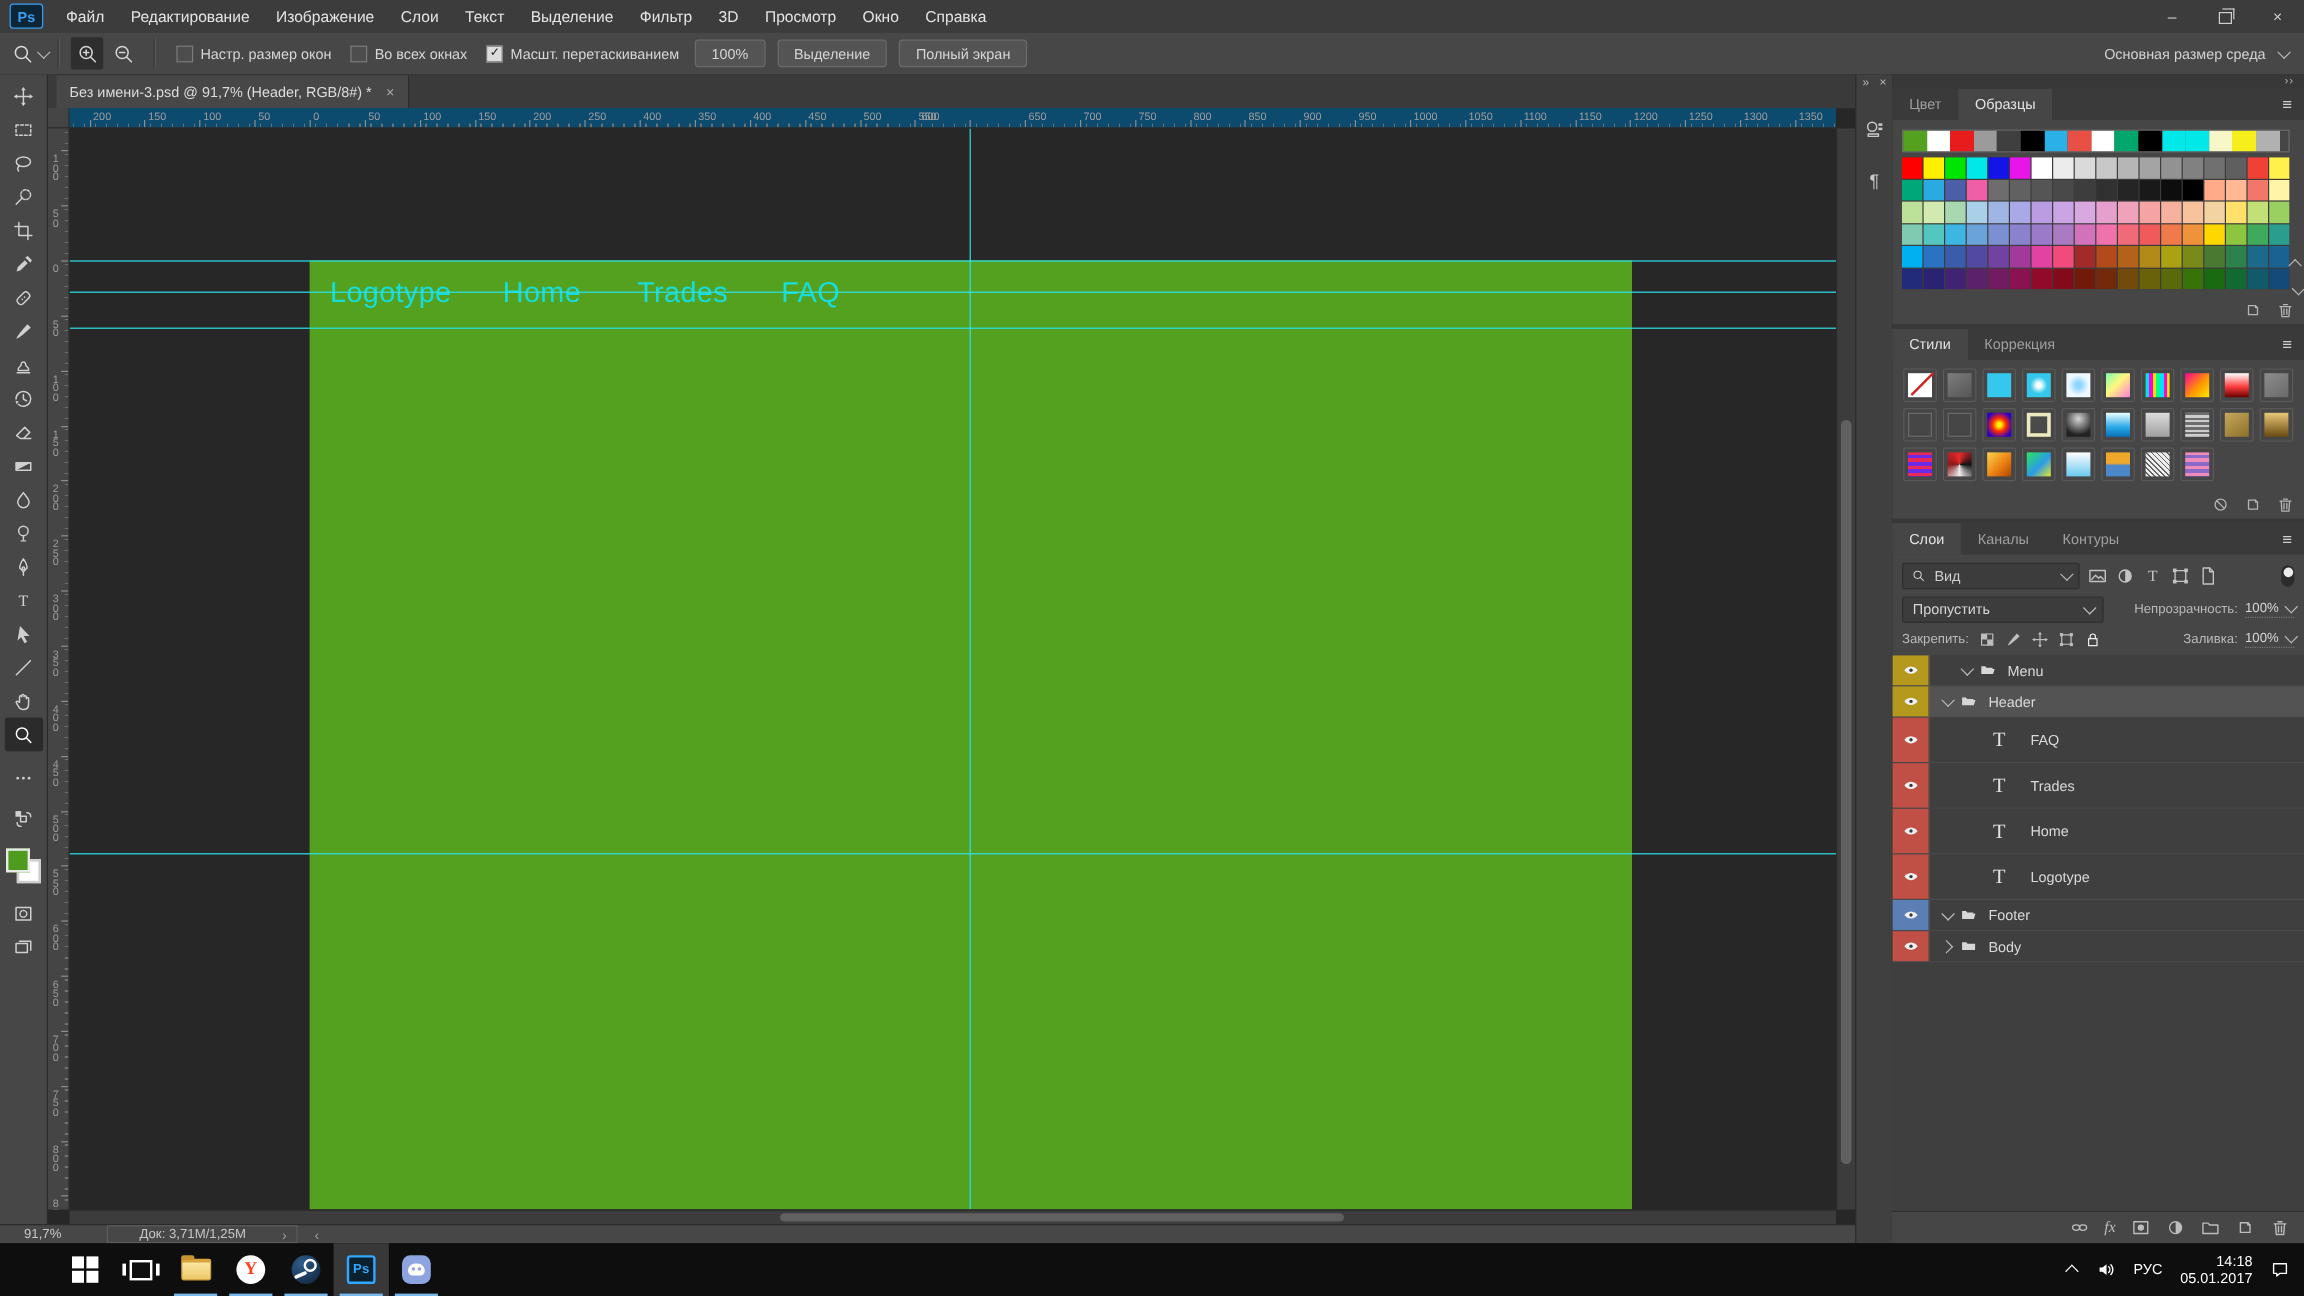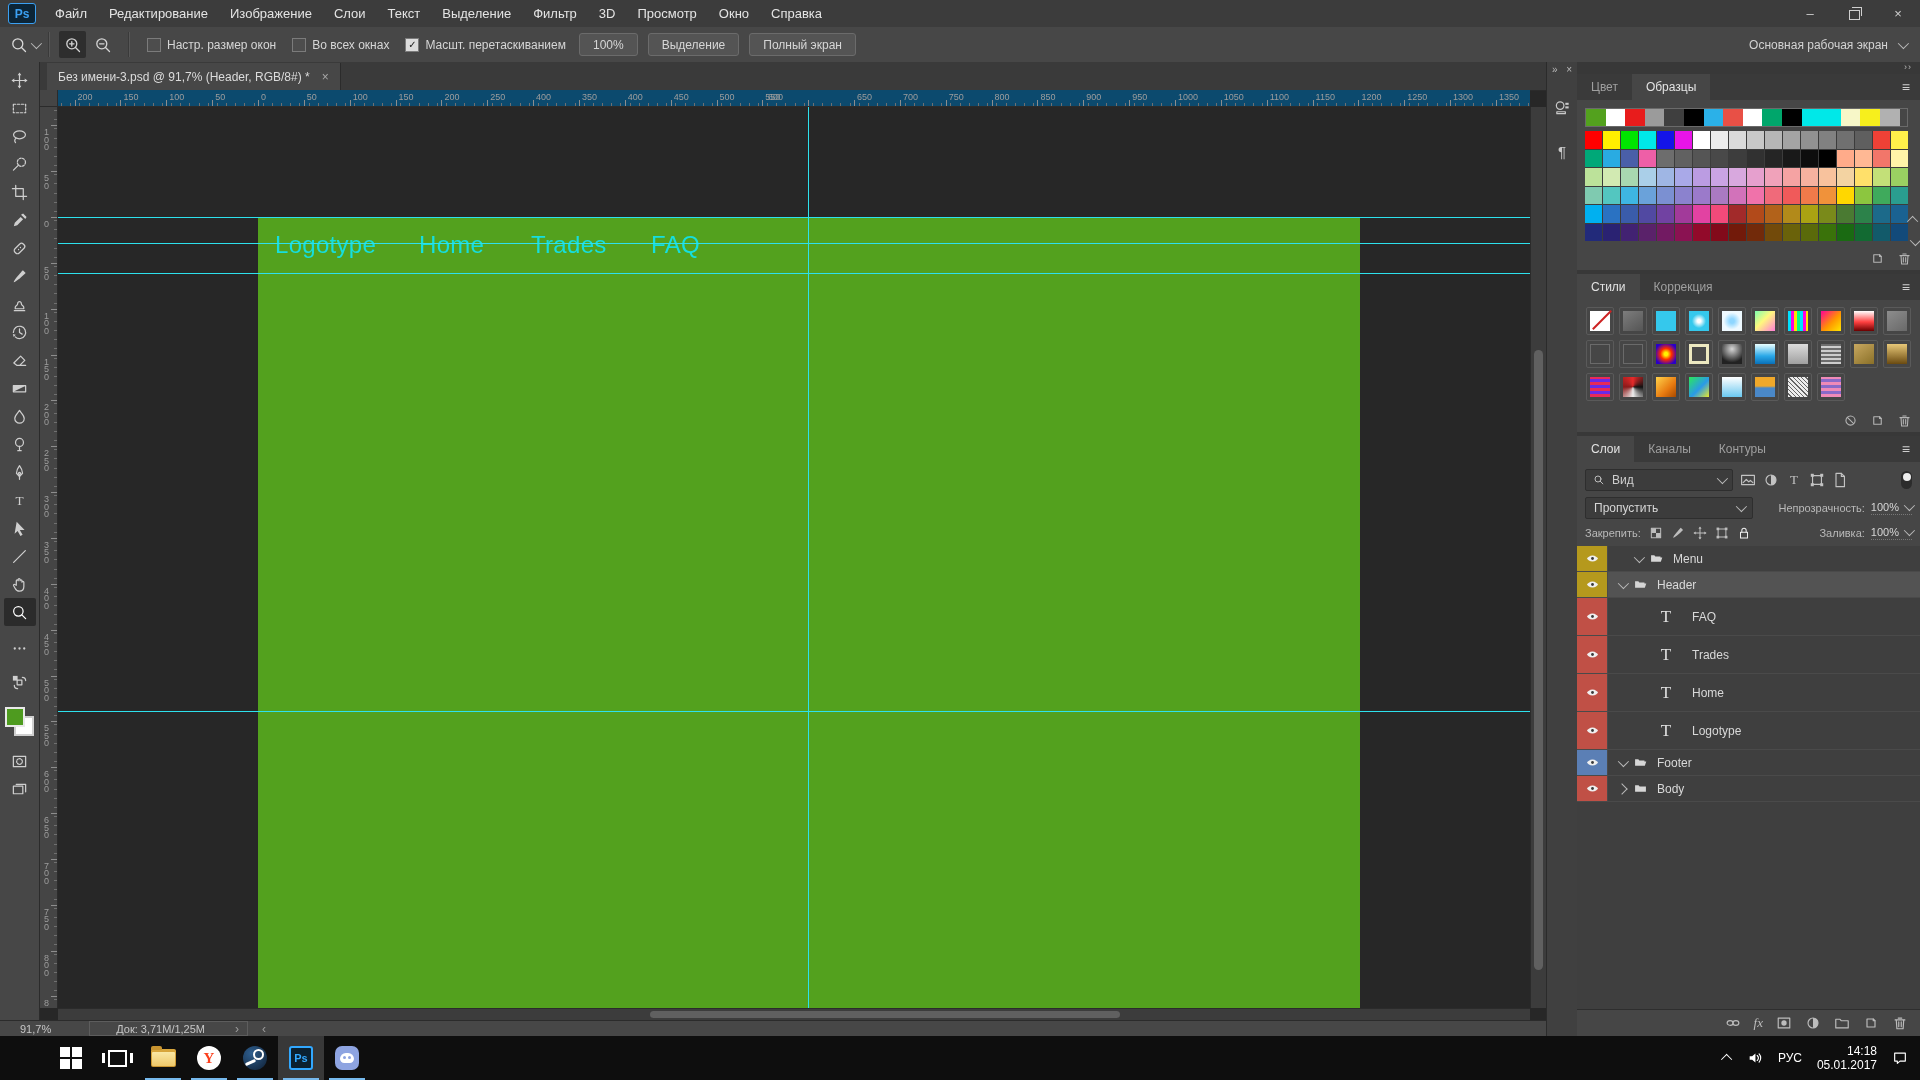--- a/index.html
+++ b/index.html
@@ -248,21 +248,21 @@
         </span>
         <span class="opt-check">
           <span class="cb checked">✓</span>
           <span>Масшт. перетаскиванием</span>
         </span>
       </span>
     <span class="opt-field">100%</span>
     <span class="opt-field">Выделение</span>
     <span class="opt-field">Полный экран</span>
     <span class="workspace">
-      <span>Основная рабочая экран</span>
+      <span>Основная размер среда</span>
       <span class="chv-d"></span>
     </span>
   </div>
 
   <div class="toolbar" id="toolbar">
       <div class="tool">
         <svg class="ic" viewBox="0 0 18 18" width="100%" height="100%" fill="none" stroke="currentColor" stroke-width="1.3" stroke-linecap="round" stroke-linejoin="round">
           <path d="M9 2.2v13.6M2.2 9h13.6"></path>
           <path class="f" d="M9 .5l2 3H7zM9 17.5l2-3H7zM.5 9l3-2v4zM17.5 9l-3-2v4z"></path>
         </svg>

